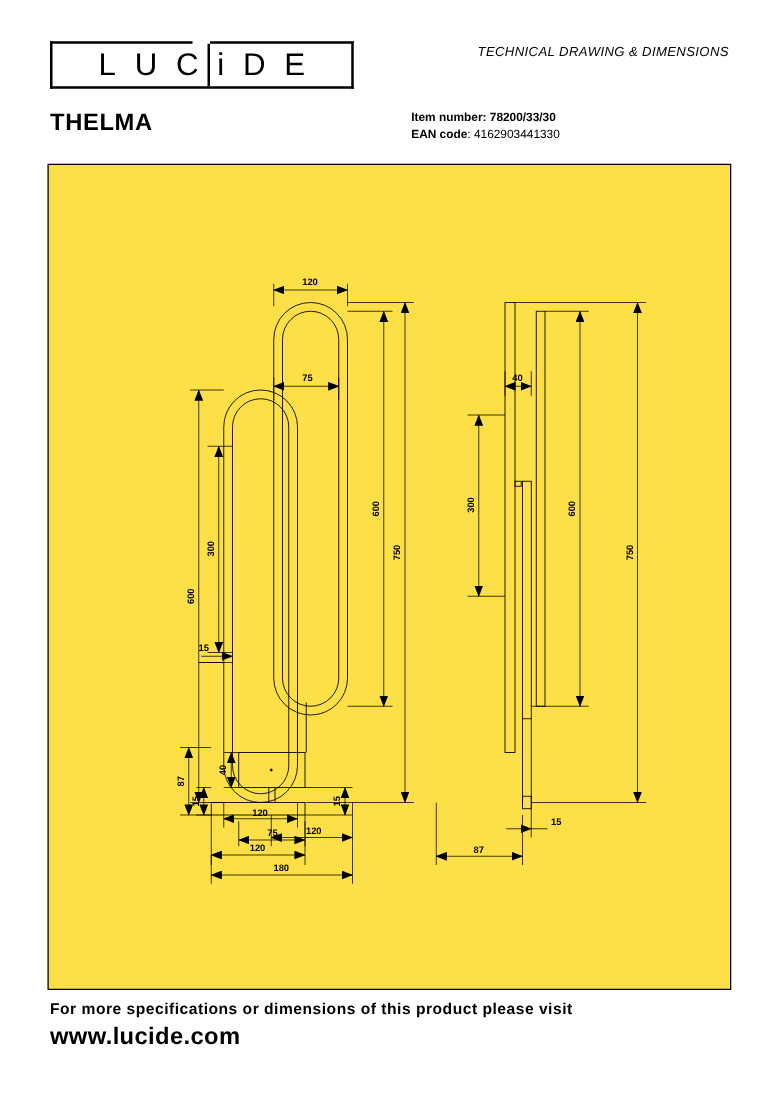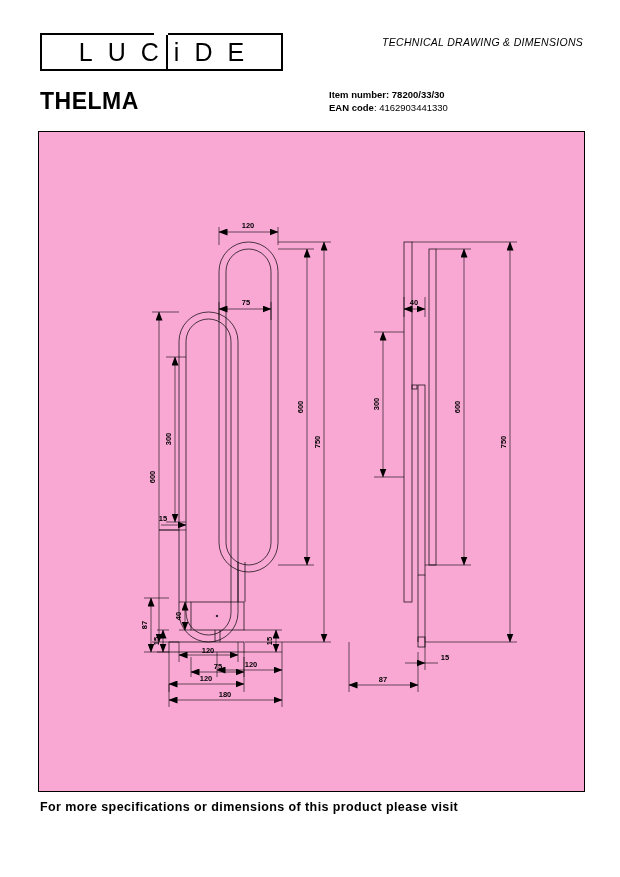--- a/index.html
+++ b/index.html
@@ -60,41 +60,41 @@
     left: 382px; top: 36px;
     font-size: 10.5px;
     letter-spacing: 0.3px;
     white-space: nowrap;
     font-style: italic;
   }
 
   #product-title {
     position: absolute;
     left: 40px; top: 88px;
-    font-size: 23px;
+    font-size: 19px;
     font-weight: bold;
     letter-spacing: 0.5px;
   }
   #item-block {
     position: absolute;
     left: 299px; top: 89px;
     font-size: 9.5px;
     line-height: 12.5px;
     white-space: nowrap;
   }
   #item-block .lbl { font-weight: bold; padding-left: 30px; }
   #item-block .val-bold { font-weight: bold; }
 
   
   #drawing-frame {
     position: absolute;
     left: 38px; top: 131px;
     width: 547px; height: 661px;
     border: 1.5px solid #000;
-    background: #f9a8d4;
+    background: #fde047;
   }
   #drawing-svg {
     position: absolute;
     left: 0; top: 0;
     width: 547px; height: 661px;
     display: block;
   }
 
   
   #footer {
@@ -363,13 +363,14 @@
       <line x1="310" y1="553" x2="379" y2="553" marker-start="url(#arS)" marker-end="url(#ar)"></line>
     </g>
     <text x="344" y="550" font-size="7.5" font-family="Liberation Sans, sans-serif" text-anchor="middle" fill="#000" stroke="none" font-weight="bold">87</text>
 
   </g>
 </svg>
 </div>
 
 <div id="footer">
   <div id="footer-line1">For more specifications or dimensions of this product please visit</div>
+  <div id="footer-line2">www.lucide.com</div>
 </div>
 
 </body></html>

